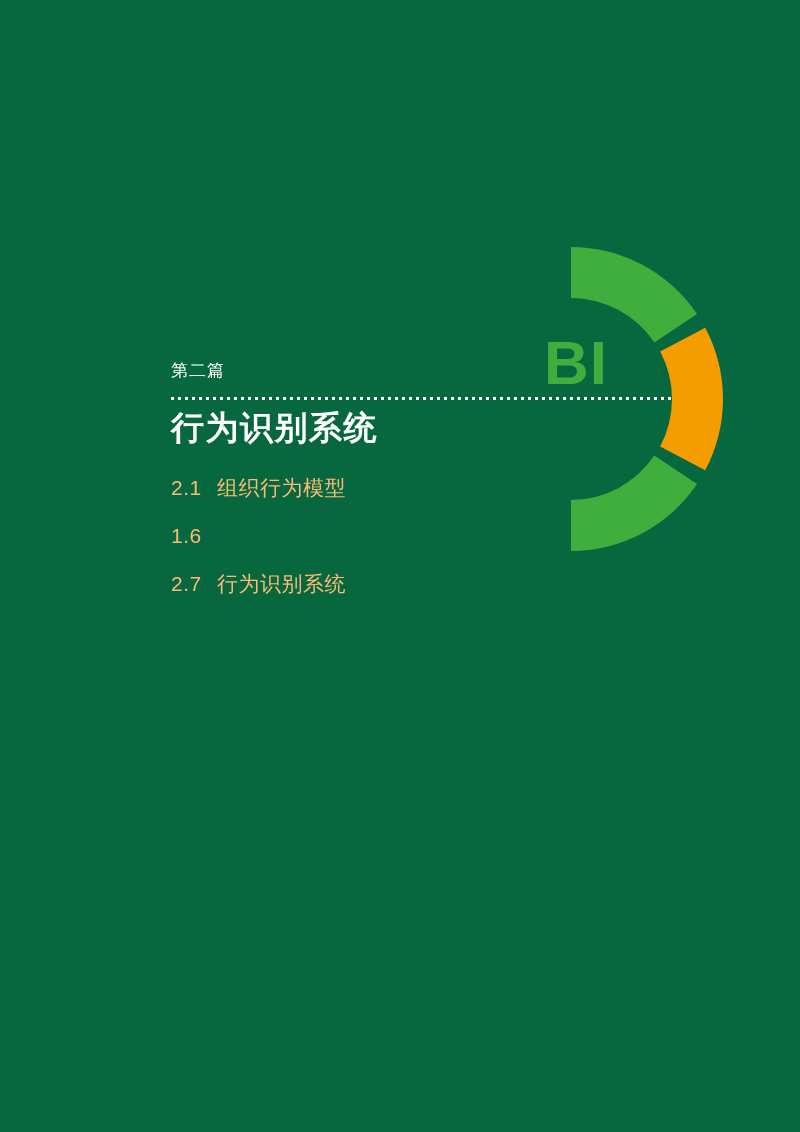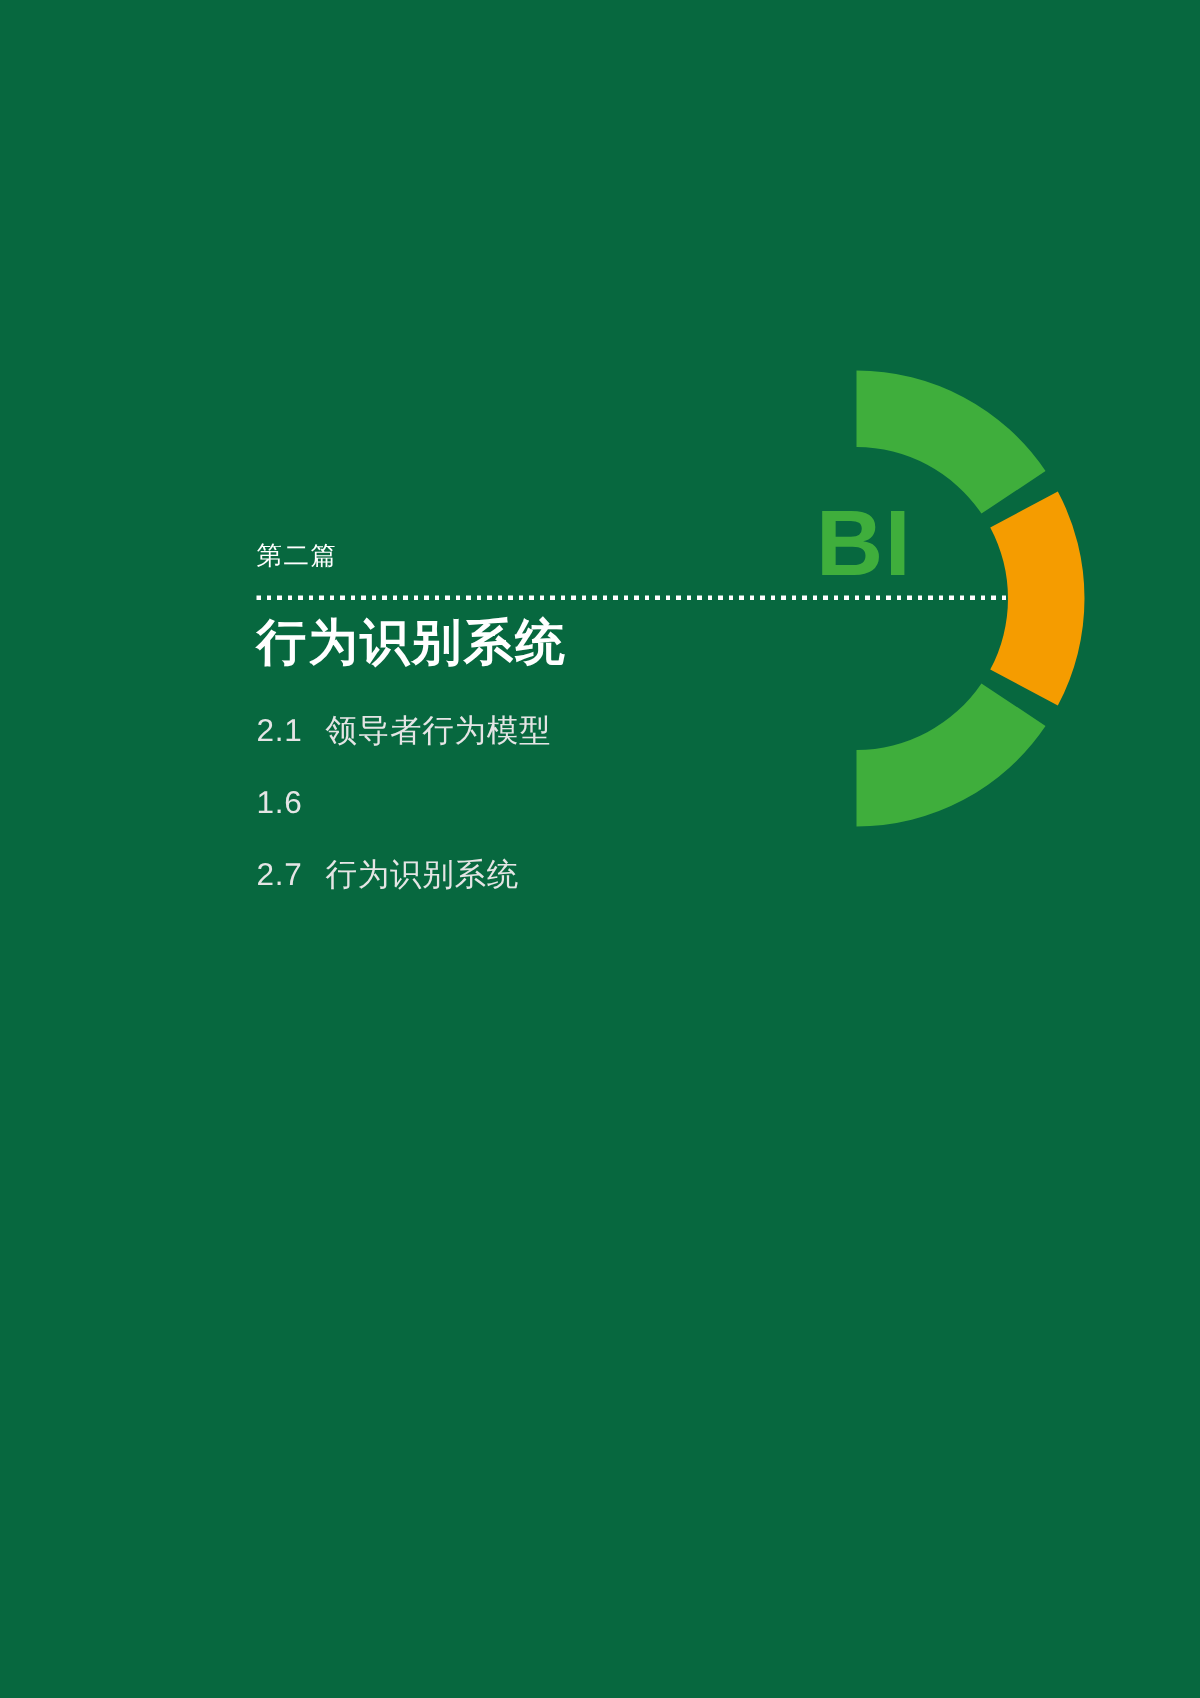--- a/index.html
+++ b/index.html
@@ -101,21 +101,21 @@
     top: 474px;
     margin: 0;
     padding: 0;
     list-style: none;
     width: 520px;
   }
   .toc-item {
     display: flex;
     align-items: baseline;
     height: 48px;
-    color: #e5e5e5;
+    color: #fdba74;
     font-size: 21px;
     line-height: 28px;
     letter-spacing: 0.5px;
   }
   .toc-num {
     min-width: 46px;
     display: inline-block;
   }
   .toc-label {
     display: inline-block;
@@ -155,21 +155,21 @@
     <p class="section-kicker">第二篇</p>
   </div>
 
   <div class="divider-dotted"></div>
 
   <h1 class="section-title">行为识别系统</h1>
 
   <ul class="toc-list">
     <li class="toc-item">
       <span class="toc-num">2.1</span>
-      <span class="toc-label">领导者行为模型</span>
+      <span class="toc-label">组织行为模型</span>
     </li>
     <li class="toc-item">
       <span class="toc-num">1.6</span>
     </li>
     <li class="toc-item">
       <span class="toc-num">2.7</span>
       <span class="toc-label">行为识别系统</span>
     </li>
   </ul>
 

